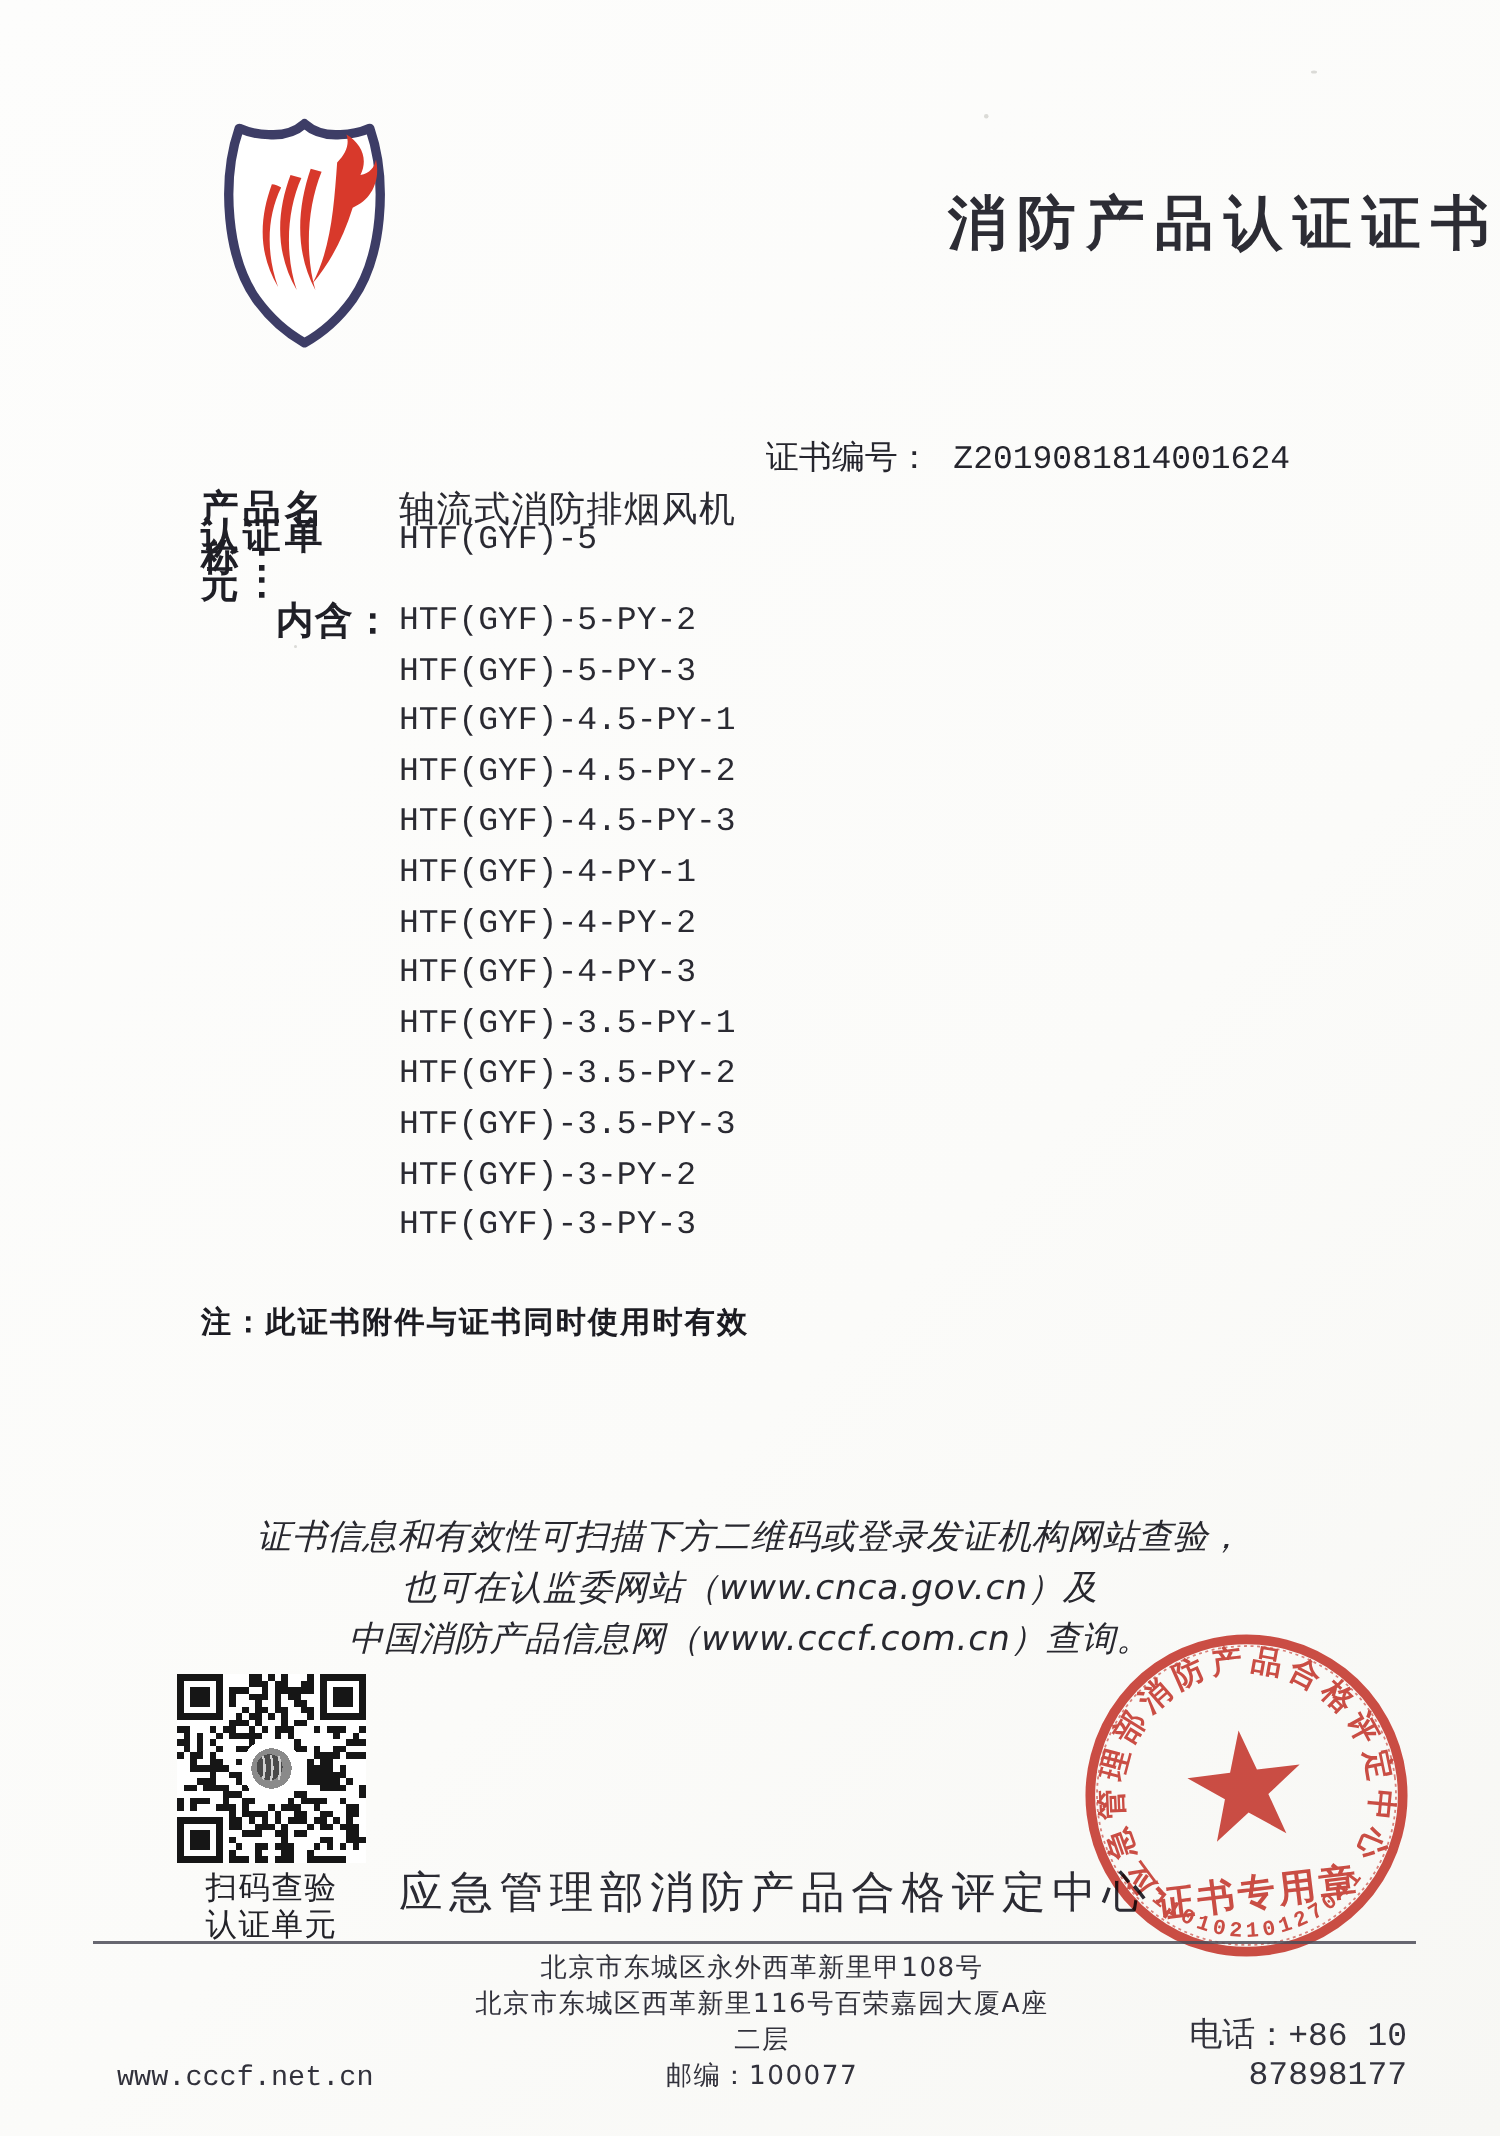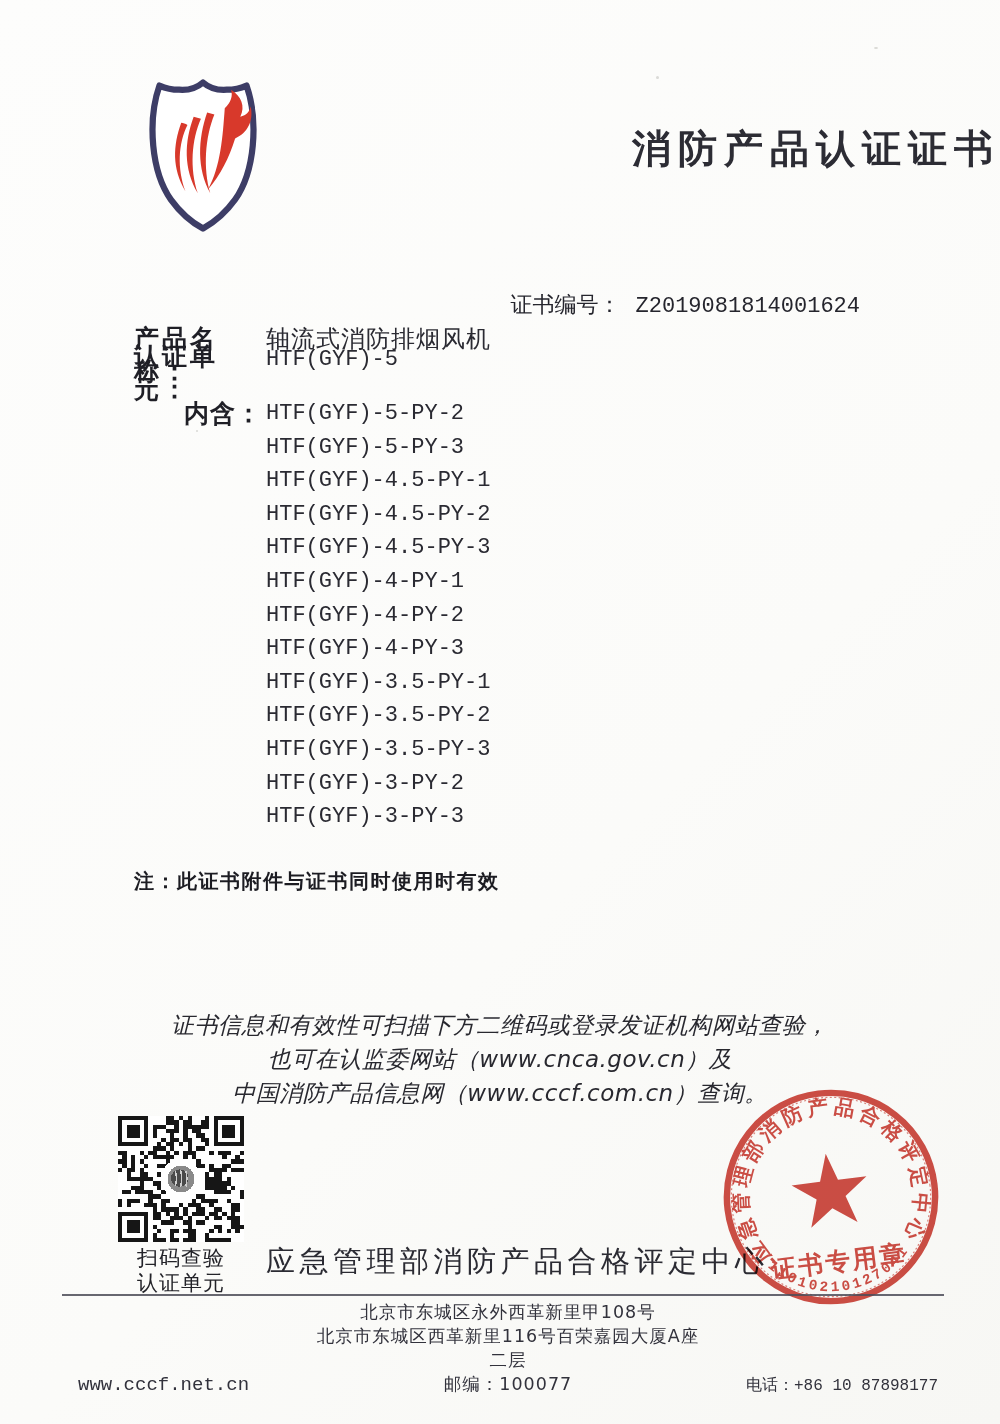--- a/index.html
+++ b/index.html
@@ -48,21 +48,21 @@
   .qr-caption { margin-top:4px; text-align:center; font-size:21px; line-height:25px; color:#232329; letter-spacing:1px; }
 
   
   .issuer { position:absolute; left:266px; top:1242px; font-size:29px; letter-spacing:4.5px; color:#2b2b33; }
 
   
   .sep { position:absolute; left:62px; top:1294px; width:882px; border-top:2px solid #4c4c58; opacity:.85; }
   .footer { position:absolute; left:0; top:1300px; width:1000px; display:flex; align-items:flex-end; color:#32323c; }
   .f-web { margin-left:78px; width:230px; font-family:"Liberation Mono", monospace; font-size:19px; padding-top:5px; }
   .f-addr { flex:1; text-align:center; font-size:17.5px; line-height:24px; letter-spacing:1px; }
-  .f-phone { width:230px; margin-right:62px; text-align:right; font-size:16px; padding-top:5px; font-family:"Liberation Mono", monospace; }
+  .f-phone { width:230px; margin-right:62px; text-align:right; font-size:22px; padding-top:5px; font-family:"Liberation Mono", monospace; }
   .f-phone .ph-label { font-family:"DejaVu Sans", sans-serif; }
 
   
   .stamp { position:absolute; left:712px; top:1078px; width:238px; height:238px;
            transform:rotate(-7deg); mix-blend-mode:multiply; opacity:.93; }
 </style>
 </head>
 <body>
 
 <div class="page">

